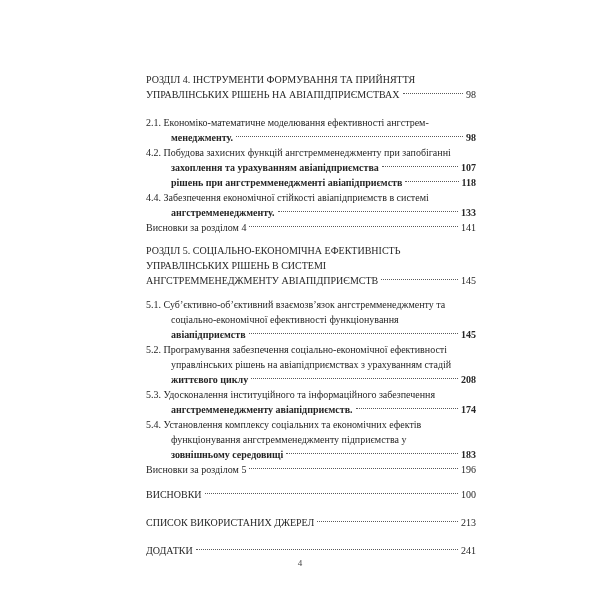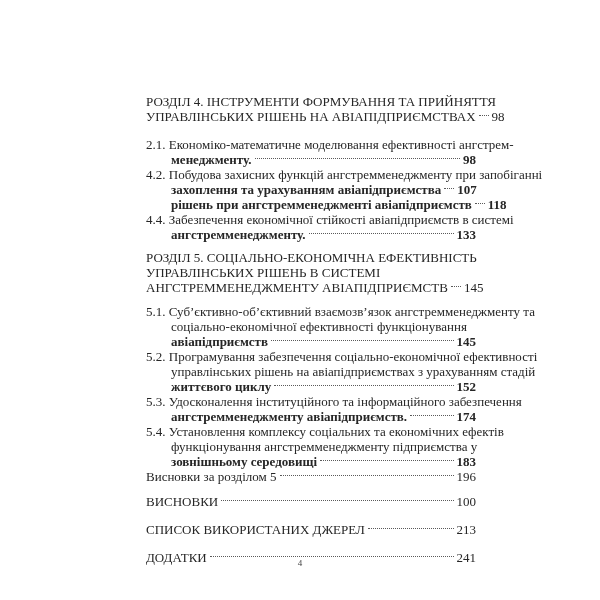--- a/index.html
+++ b/index.html
@@ -14,23 +14,22 @@
     background: #ffffff;
     overflow: hidden;
     font-family: "Liberation Serif", "DejaVu Serif", serif;
     color: #262626;
   }
   .toc {
     position: absolute;
     left: 146px;
     top: 72px;
     width: 330px;
-    font-size: 13px;
+    font-size: 10px;
     line-height: 15px;
-    margin-top: 22px;
   }
   .entry { }
   .entry .tline {
     white-space: nowrap;
   }
   .entry .tline.indent {
     padding-left: 25px;
   }
   .entry .row {
     display: flex;
@@ -102,20 +101,27 @@
         </div>
       </div>
       <div class="entry">
         <div class="tline">4.4. Забезпечення економічної стійкості авіапідприємств в системі</div>
         <div class="row indent">
           <span class="txt">ангстремменеджменту.</span>
           <span class="leader"></span>
           <span class="pg">133</span>
         </div>
       </div>
+      <div class="entry">
+        <div class="row">
+          <span class="txt">Висновки за розділом 4</span>
+          <span class="leader"></span>
+          <span class="pg">141</span>
+        </div>
+      </div>
       <div class="entry" style="margin-top: 8px;">
         <div class="tline">РОЗДІЛ 5. СОЦІАЛЬНО-ЕКОНОМІЧНА ЕФЕКТИВНІСТЬ</div>
         <div class="tline">УПРАВЛІНСЬКИХ РІШЕНЬ В СИСТЕМІ</div>
         <div class="row">
           <span class="txt">АНГСТРЕММЕНЕДЖМЕНТУ АВІАПІДПРИЄМСТВ</span>
           <span class="leader"></span>
           <span class="pg">145</span>
         </div>
       </div>
       <div class="entry" style="margin-top: 9px;">
@@ -126,21 +132,21 @@
           <span class="leader"></span>
           <span class="pg">145</span>
         </div>
       </div>
       <div class="entry">
         <div class="tline">5.2. Програмування забезпечення соціально-економічної ефективності</div>
         <div class="tline indent">управлінських рішень на авіапідприємствах з урахуванням стадій</div>
         <div class="row indent">
           <span class="txt">життєвого циклу</span>
           <span class="leader"></span>
-          <span class="pg">152</span>
+          <span class="pg">208</span>
         </div>
       </div>
       <div class="entry">
         <div class="tline">5.3. Удосконалення інституційного та інформаційного забезпечення</div>
         <div class="row indent">
           <span class="txt">ангстремменеджменту авіапідприємств.</span>
           <span class="leader"></span>
           <span class="pg">174</span>
         </div>
       </div>

